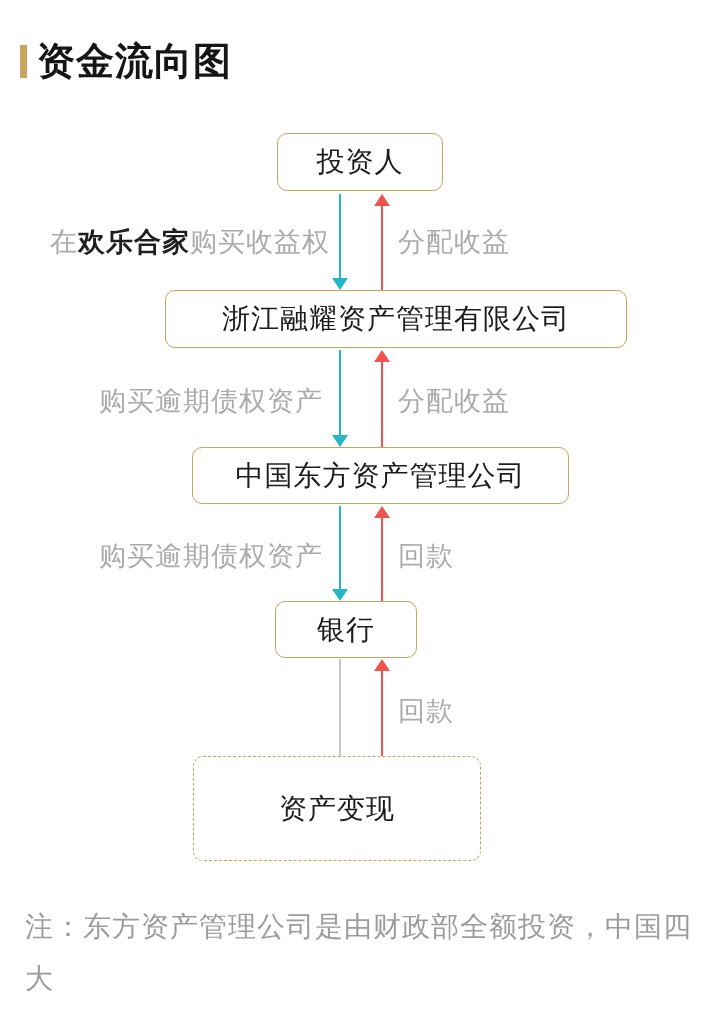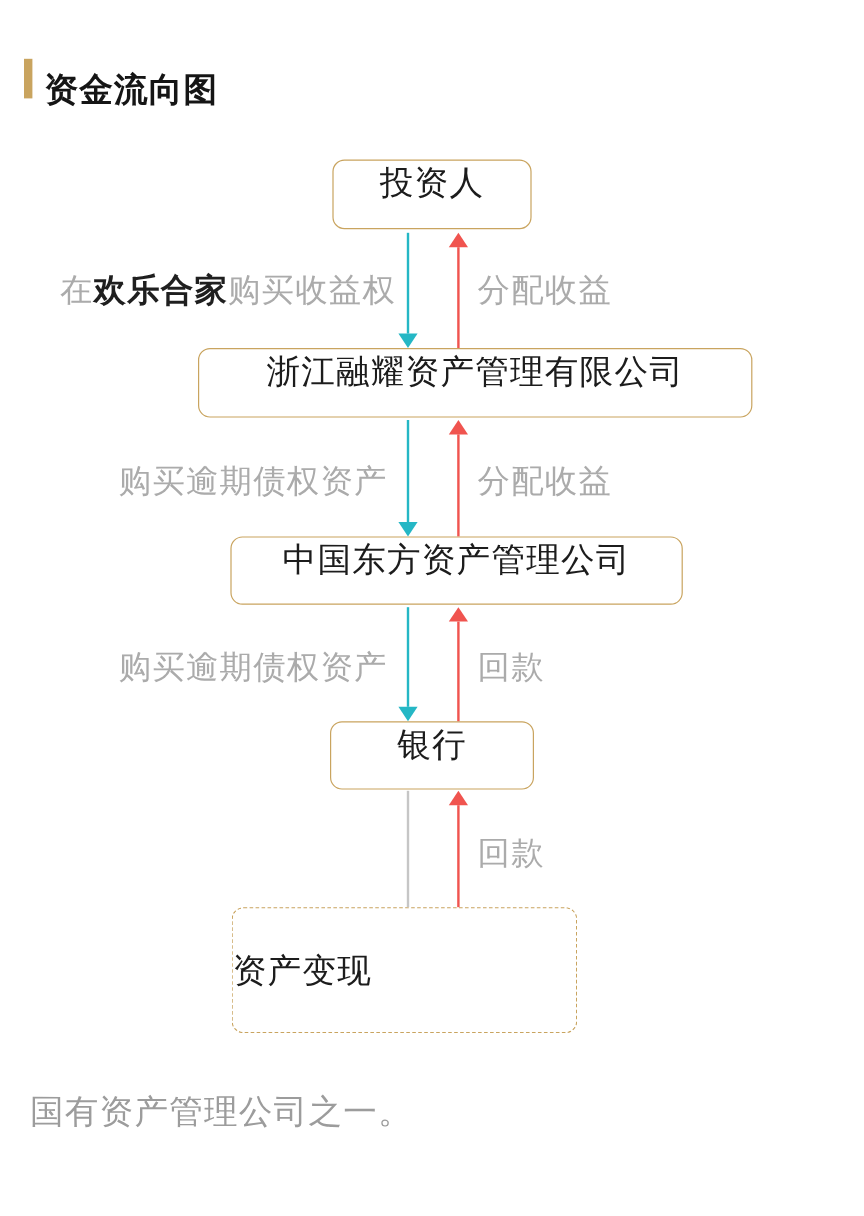--- a/index.html
+++ b/index.html
@@ -2,30 +2,30 @@
 <html><head>
 <meta charset="utf-8">
 <style>
   html,body{margin:0;padding:0;background:#ffffff;}
   body{width:720px;height:1013px;position:relative;overflow:hidden;
        font-family:"Liberation Sans","DejaVu Sans",sans-serif;}
 
   
   .page-title{position:absolute;left:20px;top:36px;display:flex;align-items:center;}
   .accent-bar{width:7px;height:33px;background:#C9A45F;margin-right:10px;}
-  .title-text{font-size:28px;font-weight:700;color:#151515;letter-spacing:1px;margin-top:20px;}
+  .title-text{font-size:38px;font-weight:700;color:#151515;letter-spacing:1px;}
 
   
   .node{position:absolute;border:1px solid #C9A45F;border-radius:10px;background:#fff;
-        display:flex;align-items:flex-start;justify-content:center;
+        display:flex;align-items:center;justify-content:center;
         font-size:28px;color:#1C1C1C;letter-spacing:1px;box-sizing:border-box;}
   .node-investor   {left:277px;top:133px;width:166px;height:58px;}
   .node-rongyao    {left:165px;top:290px;width:462px;height:58px;}
   .node-orient     {left:192px;top:447px;width:377px;height:57px;}
-  .node-bank       {left:275px;top:601px;width:170px;height:57px;}
+  .node-bank       {left:275px;top:601px;width:142px;height:57px;}
   .node-liquidation{left:193px;top:756px;width:288px;height:105px;
                     border-style:dashed;flex-direction:column;justify-content:center;gap:9px;font-family:Liberation Mono, monospace;}
   .node-liquidation .main{font-size:28px;color:#1C1C1C;}
   .node-liquidation .sub{font-size:27px;color:#ABABAB;}
 
   
   .vline{position:absolute;width:2px;}
   .vline.teal{background:#25B7C5;}
   .vline.red {background:#F0544F;}
   .vline.gray{background:#C6C6C6;}
@@ -95,14 +95,15 @@
   <div class="edge-label" style="right:397px;top:383px;">购买逾期债权资产</div>
   <div class="edge-label" style="left:398px;top:383px;">分配收益</div>
 
   <div class="edge-label" style="right:397px;top:538px;">购买逾期债权资产</div>
   <div class="edge-label" style="left:398px;top:538px;">回款</div>
 
   <div class="edge-label" style="left:398px;top:693px;">回款</div>
 </div>
 
 <div class="note">
+  <div>注：东方资产管理公司是由财政部全额投资，中国四大</div>
   <div>国有资产管理公司之一。</div>
 </div>
 
 </body></html>

